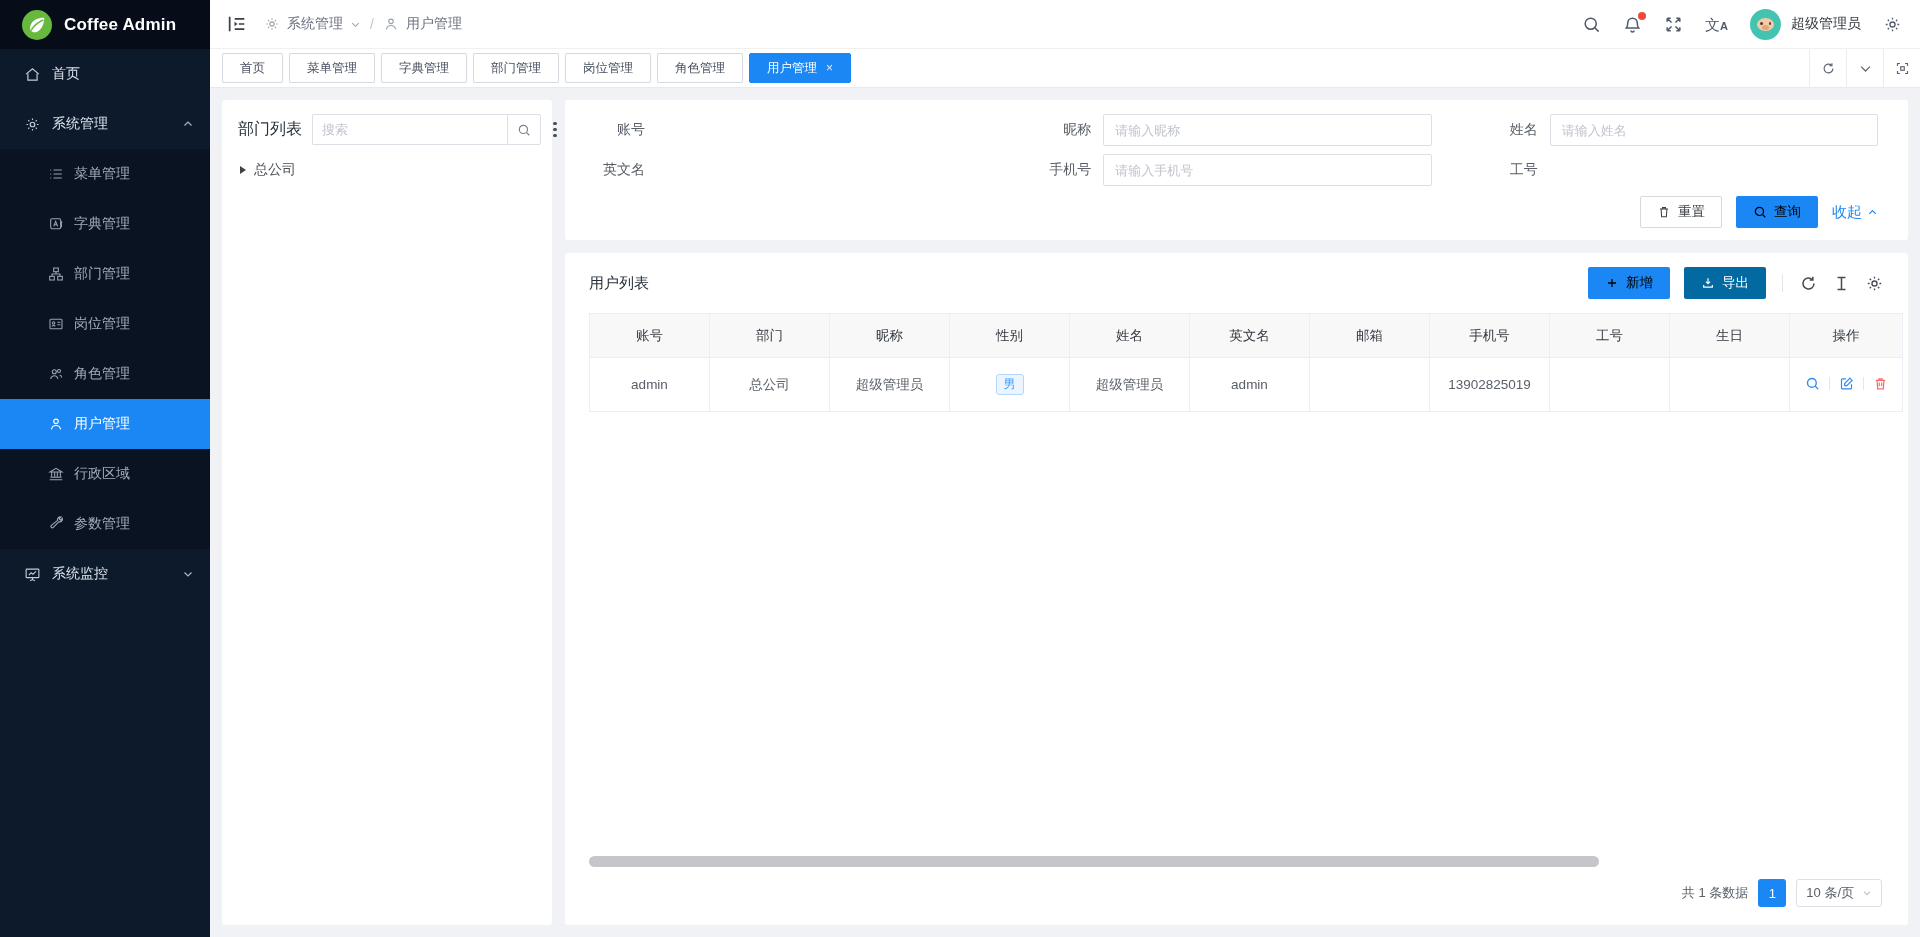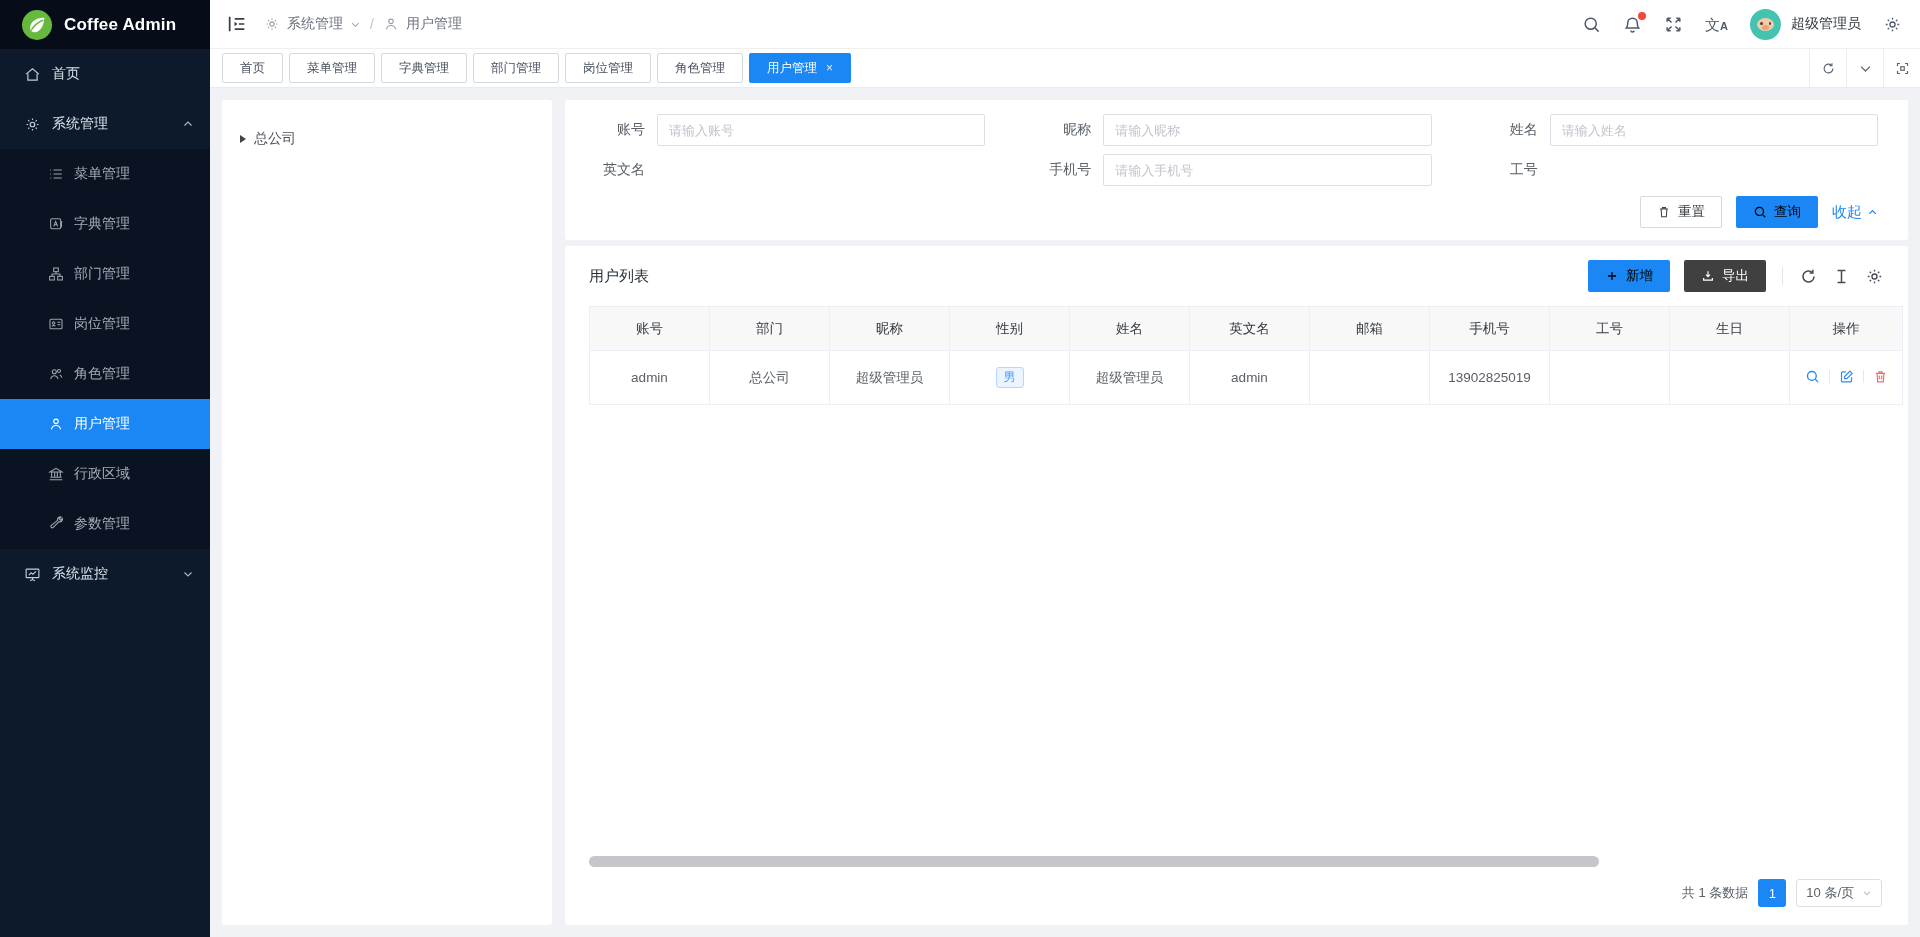--- a/index.html
+++ b/index.html
@@ -62,35 +62,35 @@
   .dept-search input { flex:1; min-width:0; height:31px; border:1px solid #dcdfe6; border-right:none; border-radius:2px 0 0 2px; padding:0 9px; font-size:13px; color:#303133; outline:none; }
   .dept-search input::placeholder { color:#c0c4cc; }
   .dept-search .s-btn { width:34px; height:31px; border:1px solid #dcdfe6; border-radius:0 2px 2px 0; background:#fff; display:flex; align-items:center; justify-content:center; color:#7a8088; cursor:pointer; }
   .dept-search .s-btn svg { width:14px; height:14px; }
   .dots { color:#303133; cursor:pointer; padding:0 2px; display:flex; flex-direction:column; gap:2.5px; }
   .dots i { width:3.5px; height:3.5px; border-radius:50%; background:#4a4f55; }
   .tree { margin-top:16px; }
   .tree-node { display:flex; align-items:center; gap:8px; font-size:14px; color:#4c5158; cursor:pointer; padding-left:2px; }
   .caret { width:0; height:0; border-top:4.5px solid transparent; border-bottom:4.5px solid transparent; border-left:6px solid #3d4349; }
 
-  .right-col { flex:1; display:flex; flex-direction:column; gap:6px; min-width:0; }
+  .right-col { flex:1; display:flex; flex-direction:column; gap:13px; min-width:0; }
 
   
   .filter-card { background:#ffffff; border-radius:3px; padding:14px 30px 12px 30px; }
   .f-grid { display:grid; grid-template-columns:1fr 1fr 1fr; column-gap:56px; row-gap:8px; }
   .f-item { display:flex; align-items:center; }
   .f-label { width:62px; text-align:right; font-size:14px; color:#5a6068; padding-right:12px; white-space:nowrap; flex:0 0 62px; }
   .f-item input { flex:1; min-width:0; height:32px; border:1px solid #dcdfe6; border-radius:2px; padding:0 11px; font-size:13px; color:#303133; outline:none; }
   .f-item input::placeholder { color:#c0c4cc; }
   .f-actions { display:flex; justify-content:flex-end; align-items:center; gap:14px; margin-top:10px; }
   .btn { height:32px; display:inline-flex; align-items:center; gap:7px; padding:0 16px; border-radius:2px; font-size:13.5px; cursor:pointer; border:1px solid transparent; }
   .btn svg { width:14px; height:14px; }
   .btn-plain { background:#ffffff; border-color:#d9d9d9; color:#3b4046; }
   .btn-primary { background:#1b87f5; color:#000000; }
-  .btn-warning { background:#404040; color:#ffffff;text-align:right; }
+  .btn-warning { background:#0369a1; color:#ffffff;text-align:right; }
   .link-collapse { color:#1b87f5; font-size:15px; display:inline-flex; align-items:center; gap:5px; cursor:pointer; }
   .link-collapse svg { width:11px; height:11px; }
 
   
   .list-card { flex:1; background:#ffffff; border-radius:3px; padding:14px 24px 10px 24px; display:flex; flex-direction:column; min-height:0; }
   .list-head { display:flex; align-items:center; }
   .list-title { font-size:15px; color:#27303a; }
   .list-tools { margin-left:auto; display:flex; align-items:center; gap:14px; }
   .tool-divider { width:1px; height:18px; background:#e3e5e8; margin:0 2px; }
   .tool-icon { width:19px; height:19px; color:#454b52; cursor:pointer; }
@@ -326,35 +326,51 @@
               <path d="M8 4H4v4M16 4h4v4M8 20H4v-4M16 20h4v-4"></path>
               <rect x="9.2" y="9.2" width="5.6" height="5.6"></rect>
             </svg>
           </span>
       </div>
     </div>
 
     <div class="content">
 
       <section class="dept-card">
+        <div class="dept-head">
+          <span class="dept-title">部门列表</span>
+          <div class="dept-search">
+            <input placeholder="搜索" style="">
+            <span class="s-btn">
+              <svg viewBox="0 0 24 24" fill="none" stroke="currentColor" stroke-width="2">
+                  <circle cx="11" cy="11" r="7"></circle>
+                  <path d="m16.5 16.5 4.5 4.5"></path>
+                </svg>
+            </span>
+          </div>
+          <span class="dots">
+              <i></i>
+              <i></i>
+              <i></i>
+            </span>
+        </div>
         <div class="tree">
           <div class="tree-node">
             <span class="caret"></span>
             <span>总公司</span>
           </div>
         </div>
       </section>
 
       <div class="right-col">
 
         <section class="filter-card">
           <div class="f-grid">
             <div class="f-item">
               <span class="f-label">账号</span>
-              <input placeholder="请输入账号" style="">
             </div>
             <div class="f-item">
               <span class="f-label">昵称</span>
               <input placeholder="请输入昵称" style="">
             </div>
             <div class="f-item">
               <span class="f-label">姓名</span>
               <input placeholder="请输入姓名" style="">
             </div>
             <div class="f-item">

